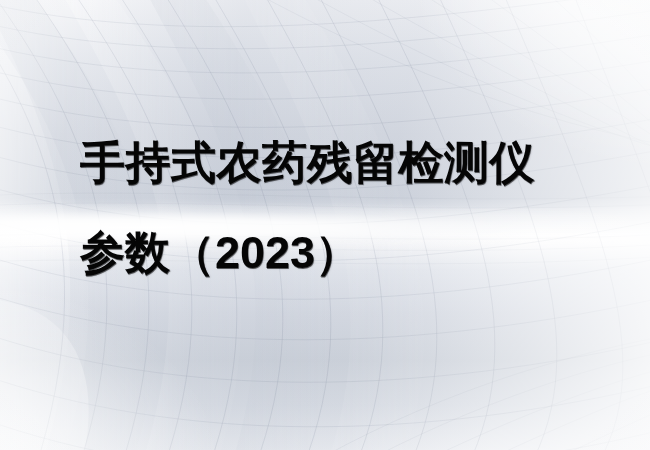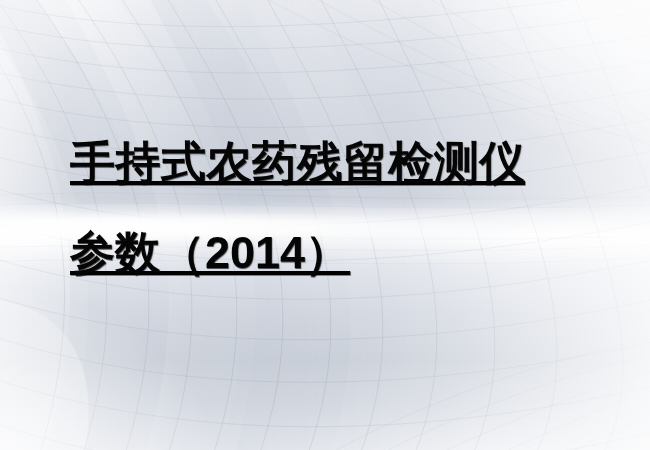--- a/index.html
+++ b/index.html
@@ -92,25 +92,24 @@
   #bg-vignette {
     background:
       radial-gradient(ellipse 700px 520px at 50% 50%,
         rgba(255,255,255,0.0) 55%,
         rgba(150,160,178,0.10) 100%);
   }
 
   
   #title-block {
     position: absolute;
-    left: 70px;
+    left: 80px;
     top: 118px;
     width: 560px;
     z-index: 20;
-    text-decoration: underline;
   }
   .title-line {
     color: #050505;
     font-weight: bold;
     font-size: 45px;
     line-height: 90px;
     letter-spacing: 0.5px;
     white-space: nowrap;
     text-shadow:
       0.5px 0.5px 0px rgba(0,0,0,0.55),
@@ -222,16 +221,16 @@
   </div>
 
   <div class="bg-layer" id="bg-horiz"></div>
   <div class="bg-layer" id="bg-glow-tr"></div>
   <div class="bg-layer" id="bg-glow-bl"></div>
   <div class="bg-layer" id="bg-sweep"></div>
   <div class="bg-layer" id="bg-vignette"></div>
 
   <div id="title-block">
     <div class="title-line" id="title-line-1">手持式农药残留检测仪</div>
-    <div class="title-line" id="title-line-2">参数（2014）</div>
+    <div class="title-line" id="title-line-2">参数（2023）</div>
   </div>
 
 </div>
 
 </body></html>

